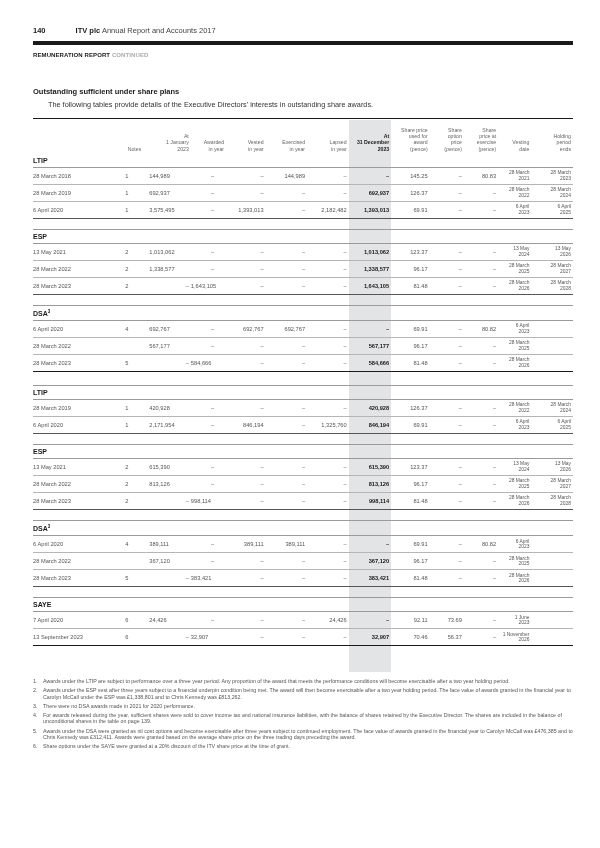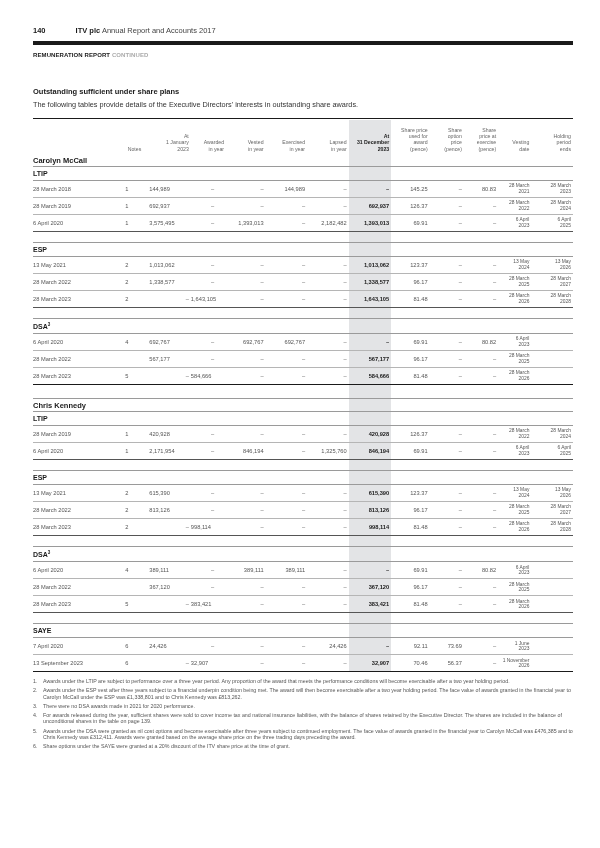--- a/index.html
+++ b/index.html
@@ -8,21 +8,21 @@
 
   .page-header { position: absolute; left: 33px; top: 26px; width: 540px; font-size: 7.5px; }
   .page-header .num { font-weight: bold; margin-right: 16px; }
   .page-header .co { font-weight: bold; padding-left: 12px; }
   .page-header .rest { color: #444; }
   .header-rule { position: absolute; left: 33px; top: 41px; width: 540px; height: 4px; background: #1a1a1a; }
   .section-label { position: absolute; left: 33px; top: 52px; font-size: 6px; font-weight: bold; letter-spacing: 0.1px; }
   .section-label .cont { color: #aaa; font-weight: bold; }
 
   .intro-title { position: absolute; left: 33px; top: 87px; font-size: 7.5px; font-weight: bold; }
-  .intro-text { position: absolute; left: 33px; top: 100px; font-size: 7.3px; color: #333; }
+  .intro-text { position: absolute; left: 48px; top: 100px; font-size: 7.3px; color: #333; }
 
   .table-wrap { position: absolute; left: 33px; top: 118px; width: 540px; }
   .hl-col { position: absolute; left: 304px; width: 41px; background: #e3e4e6; top: 0; z-index: 0; }
 
   table { border-collapse: collapse; width: 540px; table-layout: fixed; position: relative; z-index: 1; font-size: 5.7px; }
   col.c-date { width: 82px; }
   col.c-notes { width: 30px; }
   col.c-jan { width: 40px; }
   col.c-awd { width: 34px; }
   col.c-ves { width: 38px; }
@@ -108,23 +108,20 @@
           <th>Lapsed<br>in year</th>
           <th class="bold">At<br>31 December<br>2023</th>
           <th>Share price<br>used for<br>award<br>(pence)</th>
           <th>Share<br>option<br>price<br>(pence)</th>
           <th>Share<br>price at<br>exercise<br>(pence)</th>
           <th>Vesting<br>date</th>
           <th>Holding<br>period<br>ends</th>
         </tr>
     </thead>
     <tbody id="tbody">
-        <tr class="person">
-          <td colspan="13">Carolyn McCall</td>
-        </tr>
         <tr class="plan">
           <td colspan="13"><span>LTIP</span></td>
         </tr>
         <tr class="row">
           <td class="date">28 March 2018</td>
           <td class="notes">1</td>
           <td class="jan">144,989</td>
           <td class="awd dash">–</td>
           <td>–</td>
           <td>144,989</td>
@@ -264,23 +261,20 @@
           <td class="dec">584,666</td>
           <td>81.48</td>
           <td>–</td>
           <td>–</td>
           <td class="twol">28 March<br>2026</td>
           <td class="twol"></td>
         </tr>
         <tr class="spacer">
           <td colspan="13" style="height: 14px;"></td>
         </tr>
-        <tr class="person">
-          <td colspan="13">Chris Kennedy</td>
-        </tr>
         <tr class="plan">
           <td colspan="13"><span>LTIP</span></td>
         </tr>
         <tr class="row">
           <td class="date">28 March 2019</td>
           <td class="notes">1</td>
           <td class="jan">420,928</td>
           <td class="awd dash">–</td>
           <td>–</td>
           <td>–</td>

